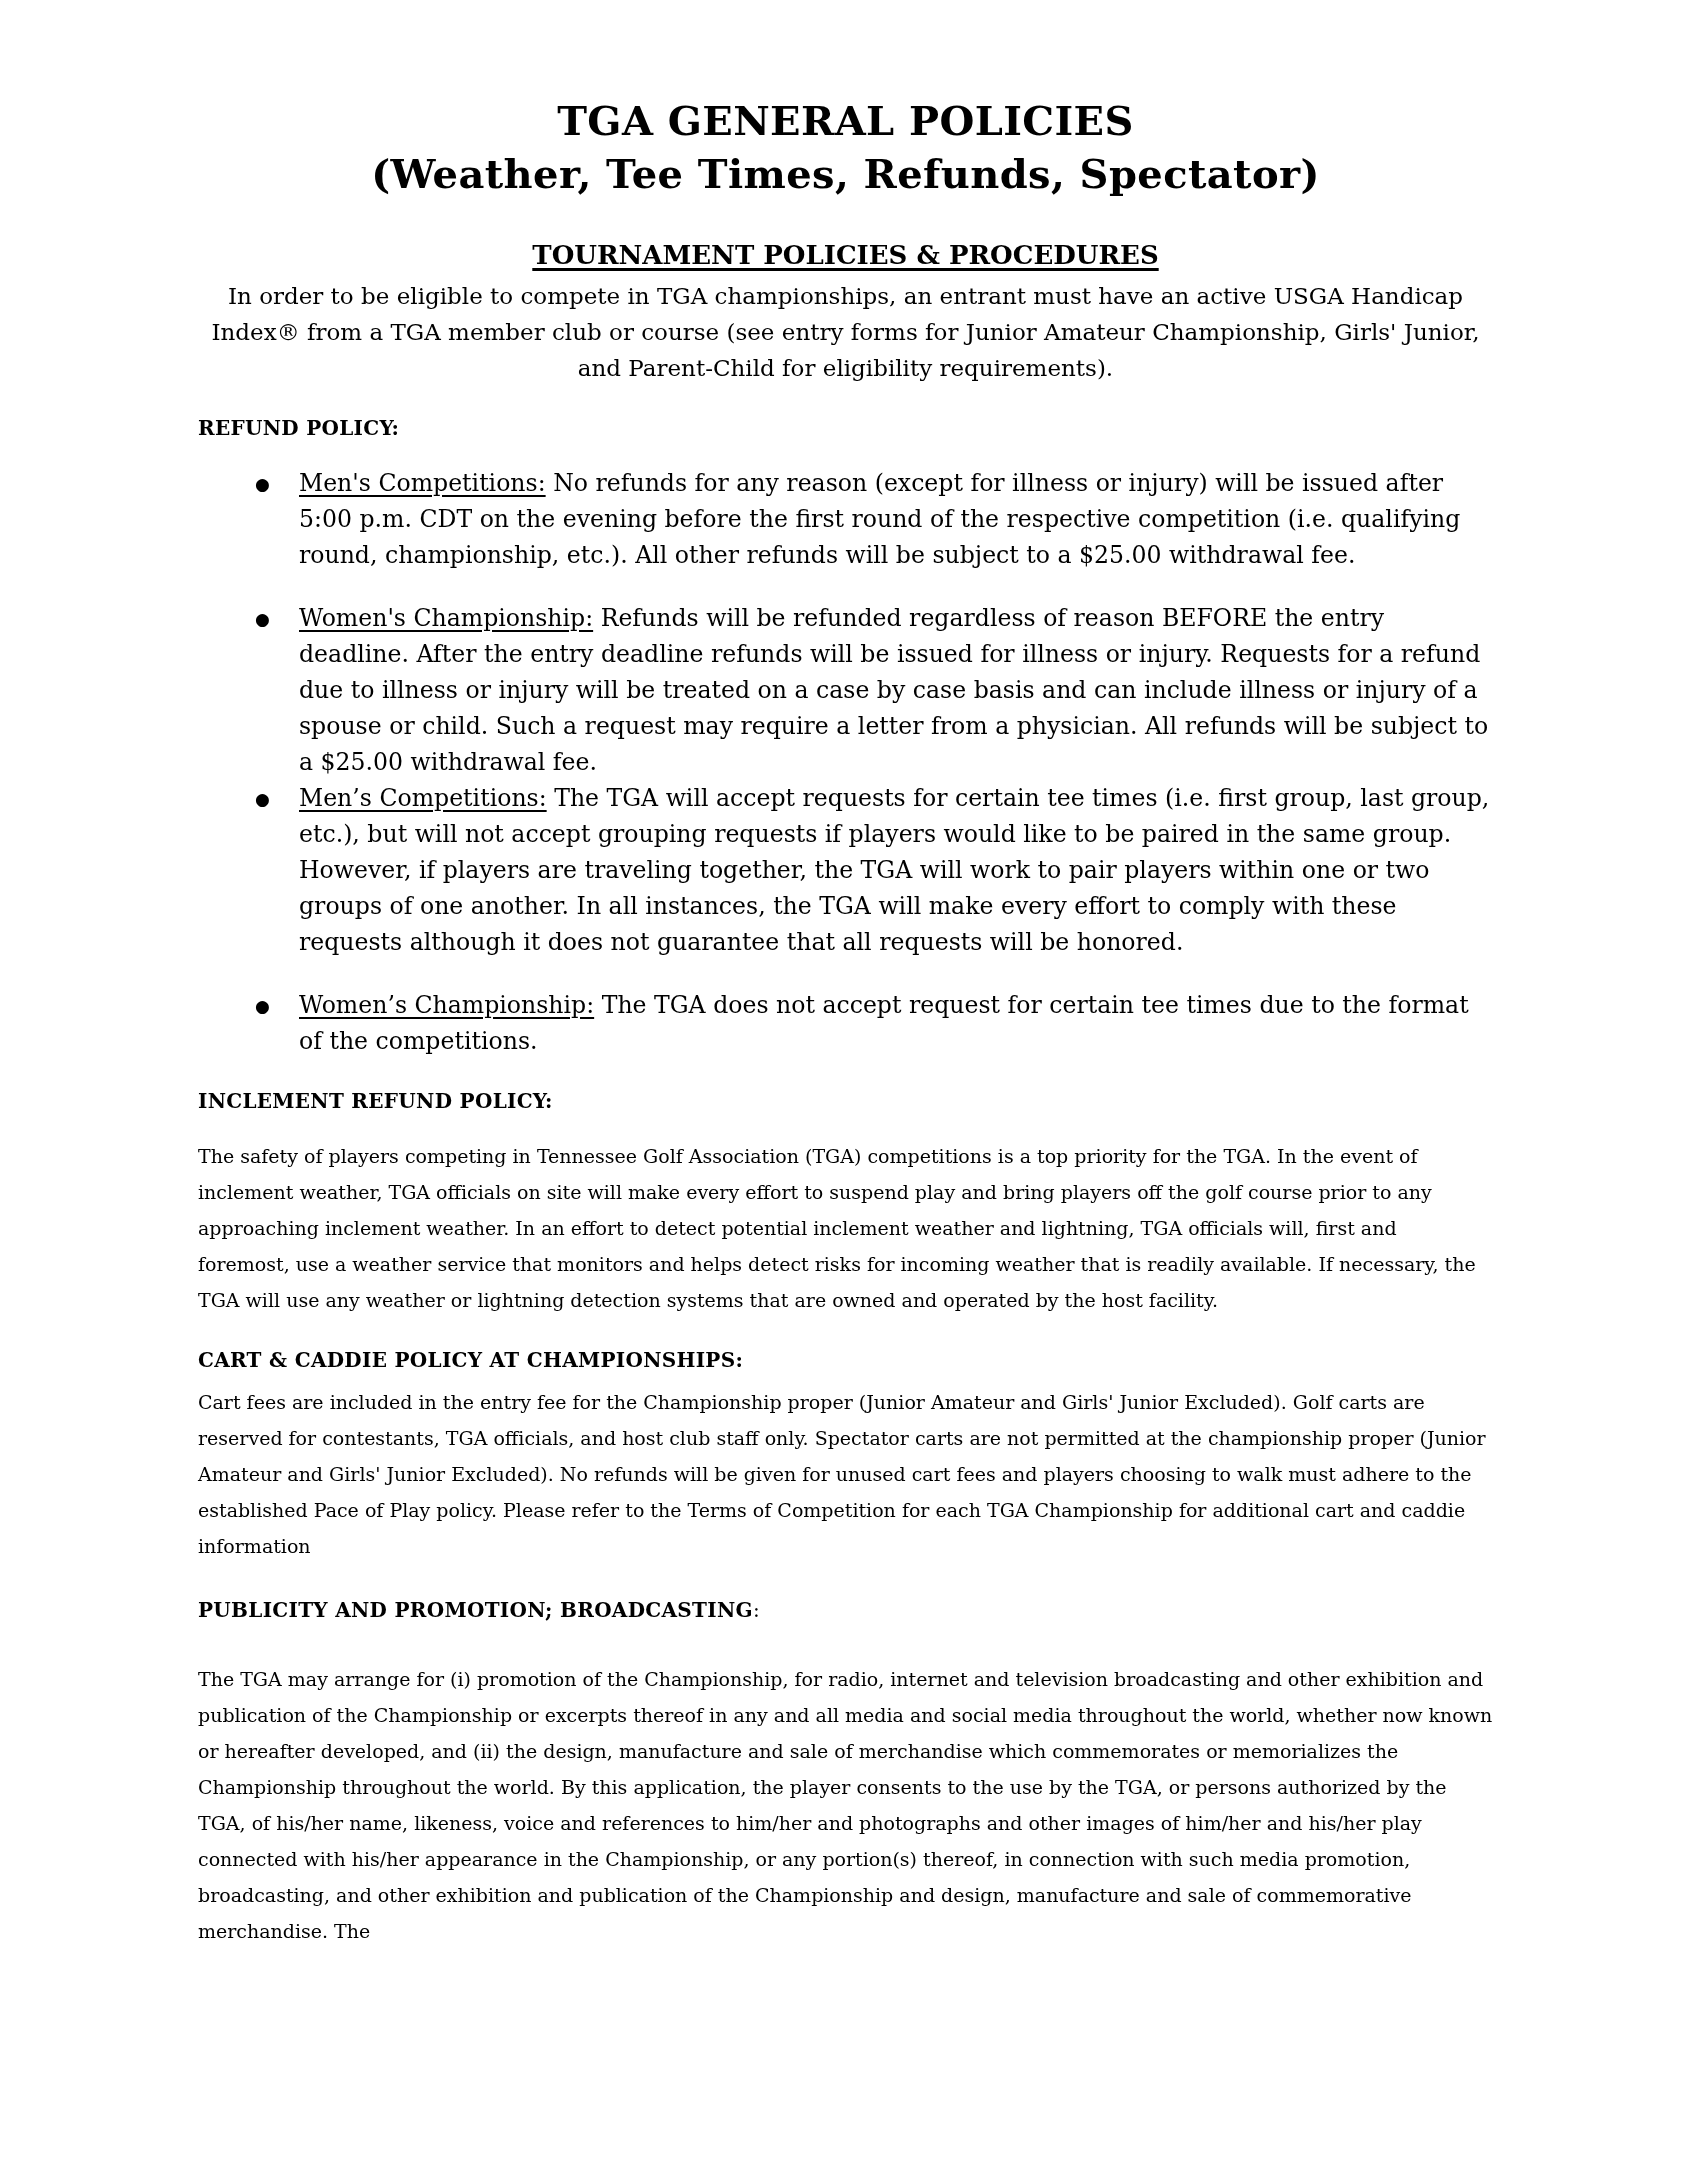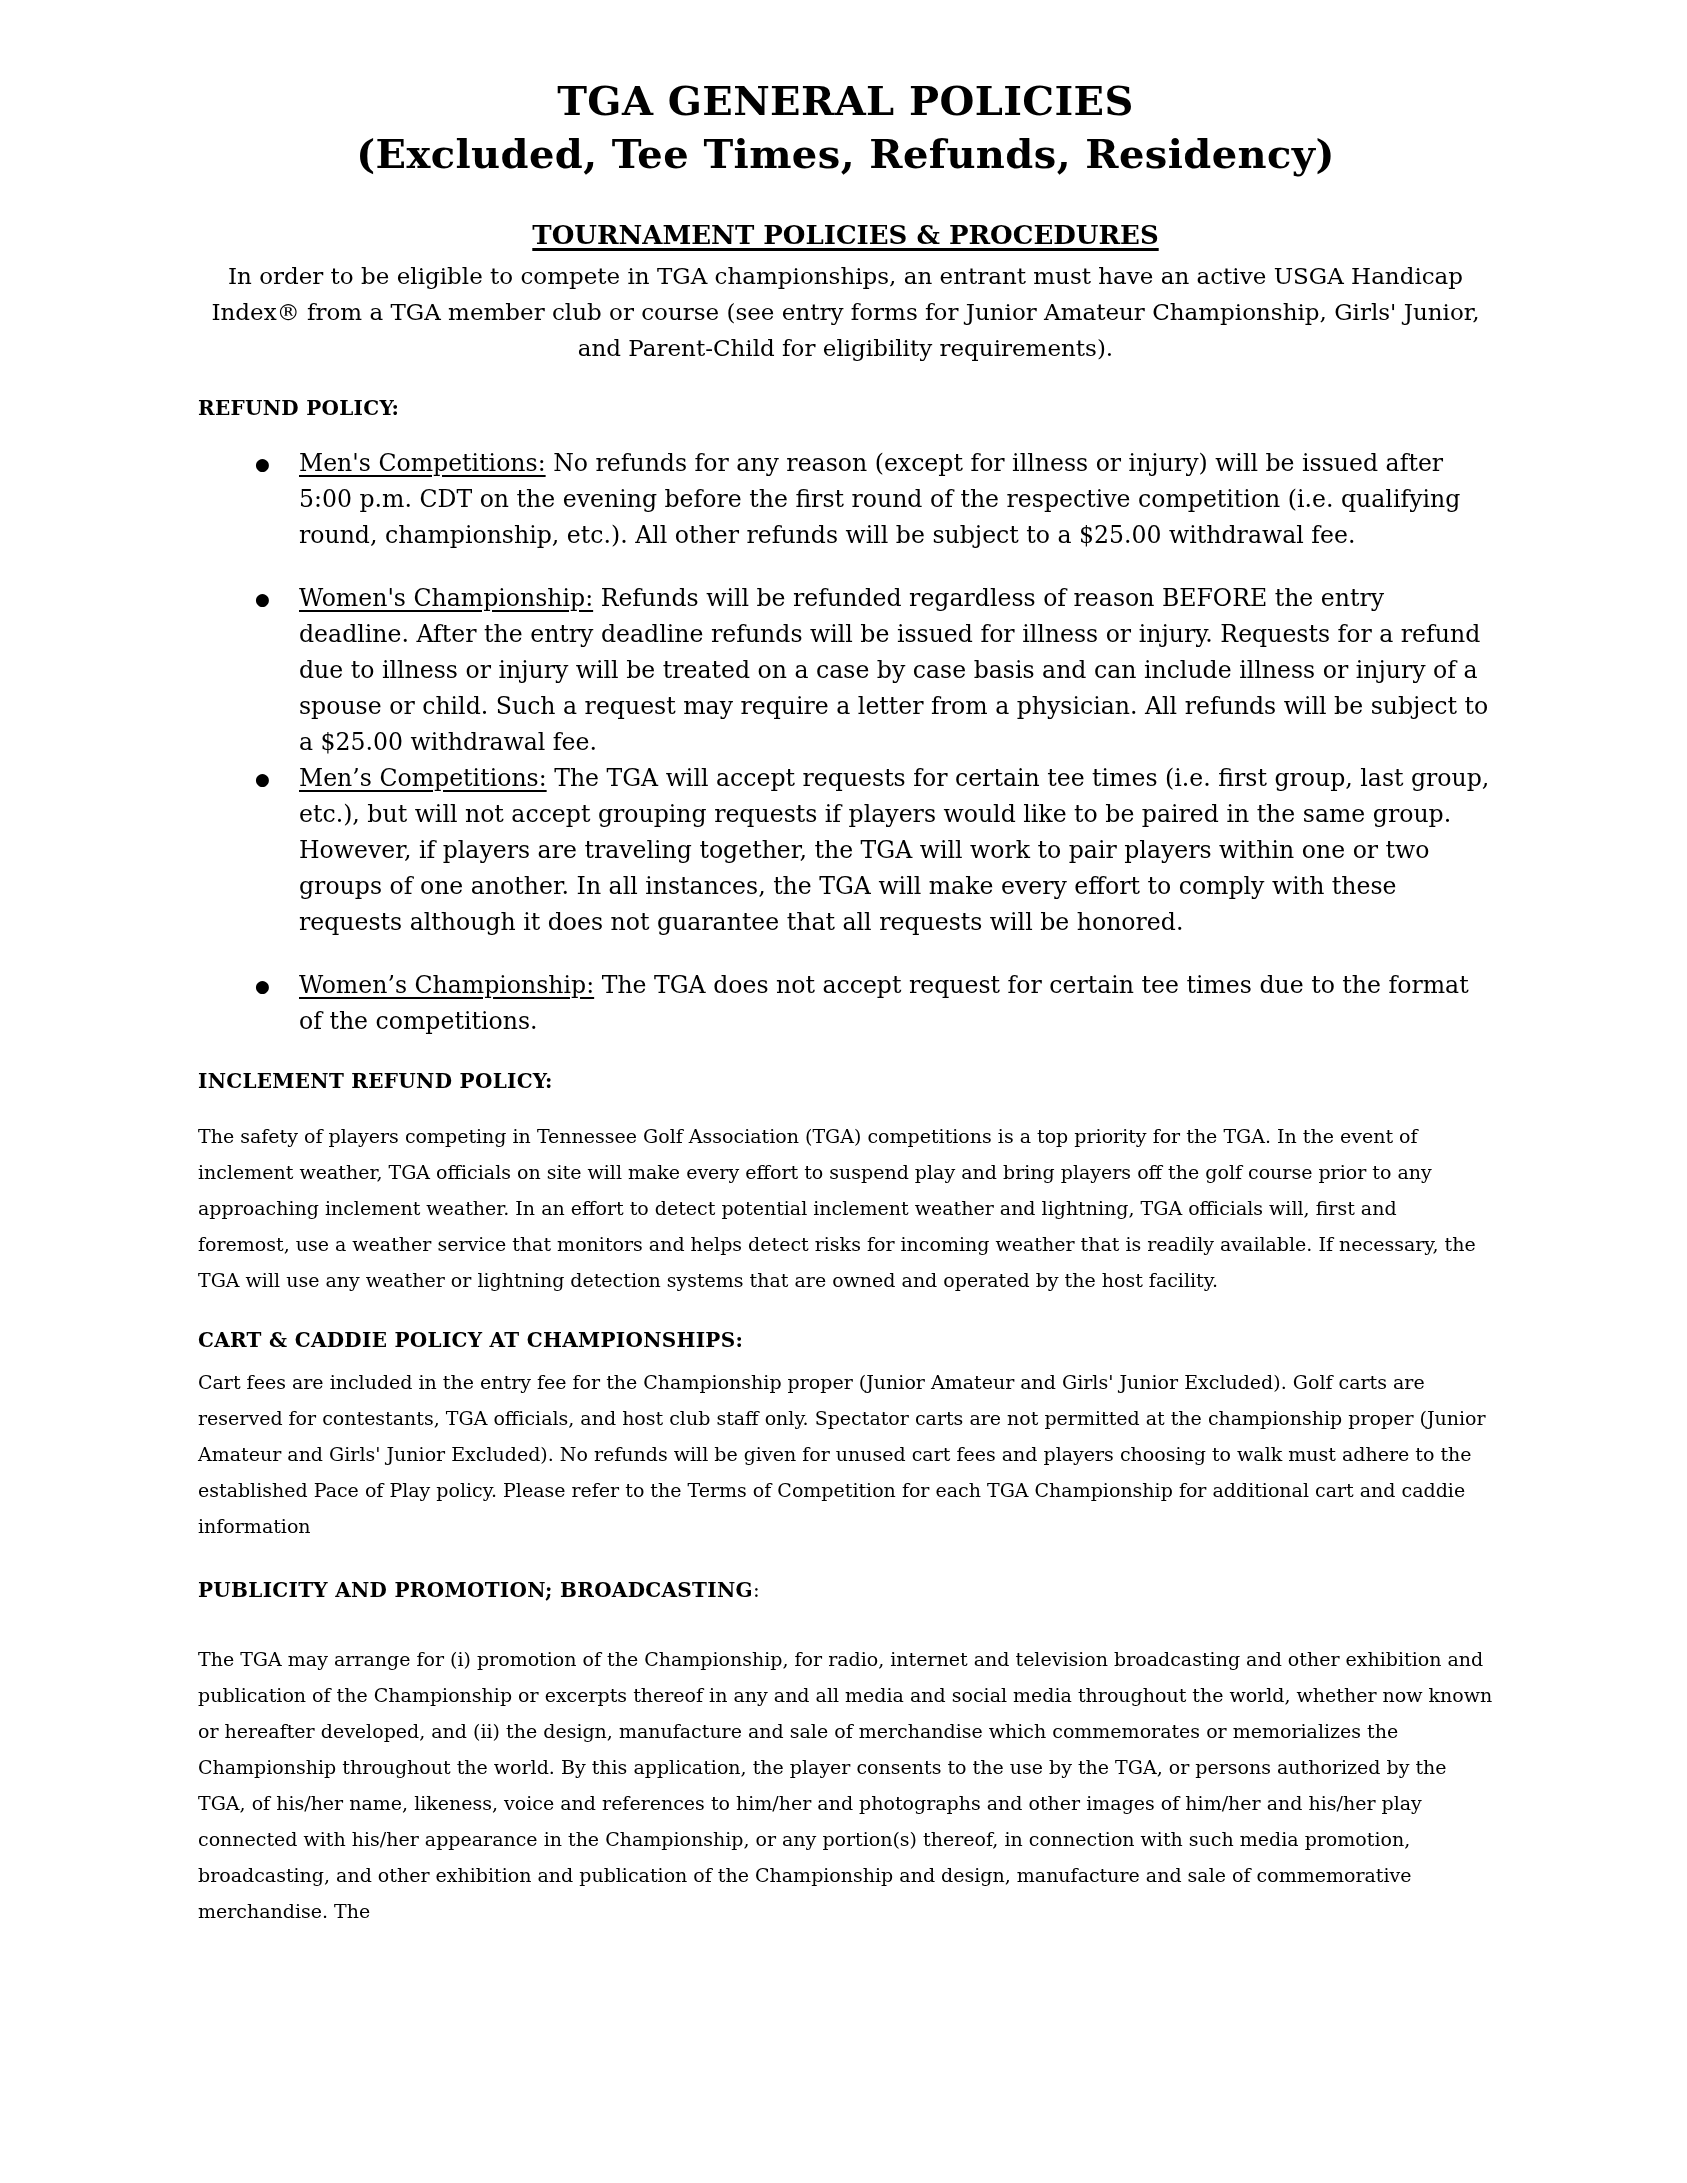--- a/index.html
+++ b/index.html
@@ -8,21 +8,21 @@
     height: 2183px;
     background: #ffffff;
     color: #000000;
     font-family: "DejaVu Serif", "Liberation Serif", serif;
     overflow: hidden;
   }
   .page {
     box-sizing: border-box;
     width: 1687px;
     height: 2183px;
-    padding: 74px 194px 0 198px;
+    padding: 94px 194px 0 198px;
     overflow: hidden;
   }
   .doc-title {
     text-align: center;
     font-size: 40px;
     line-height: 53px;
     font-weight: 700;
     letter-spacing: 0.4px;
   }
   .subtitle {
@@ -83,21 +83,21 @@
   #sec-cart h2.section-heading { margin-top: 25px; margin-bottom: 6.7px; }
   #sec-publicity h2.section-heading { margin-top: 29px; margin-bottom: 34px; }
 </style>
 </head>
 <body>
 
 <div class="page">
 
   <div class="doc-title">
     <div>TGA GENERAL POLICIES</div>
-    <div>(Excluded, Tee Times, Refunds, Residency)</div>
+    <div>(Weather, Tee Times, Refunds, Spectator)</div>
   </div>
 
   <div class="subtitle">TOURNAMENT POLICIES &amp; PROCEDURES</div>
 
   <p class="intro">In order to be eligible to compete in TGA championships, an entrant must have an active USGA Handicap Index® from a TGA member club or course (see entry forms for Junior Amateur Championship, Girls' Junior, and Parent-Child for eligibility requirements).</p>
 
   <div id="sec-refund">
     <h2 class="section-heading">REFUND POLICY:</h2>
     <ul class="bullet-list">
       <li>

